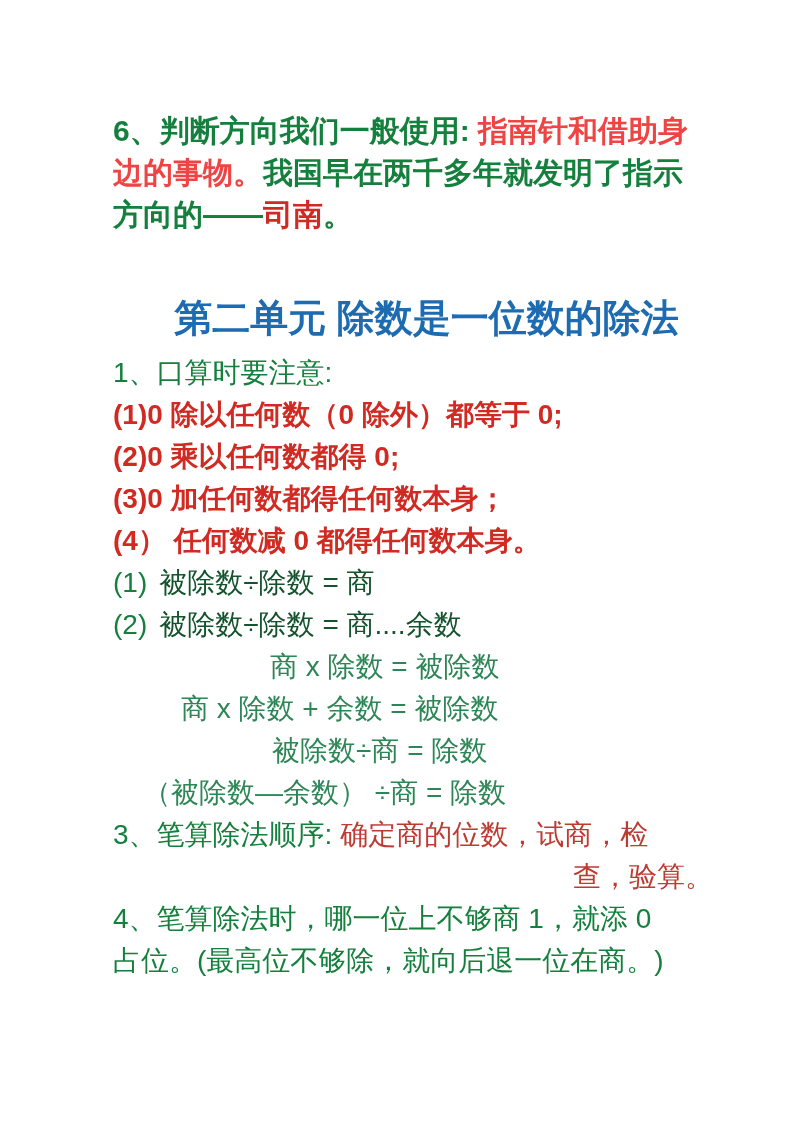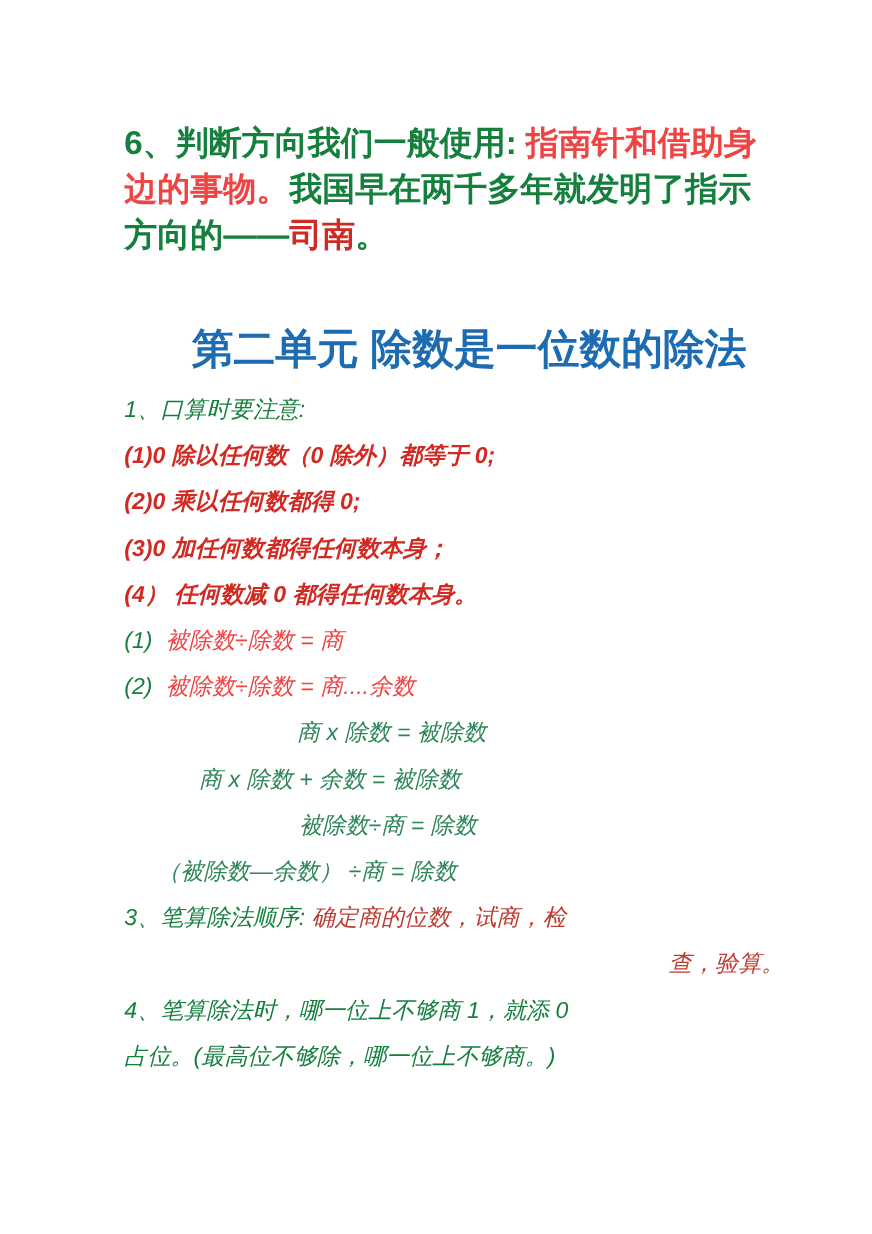--- a/index.html
+++ b/index.html
@@ -33,31 +33,30 @@
     line-height: 52px;
     font-weight: 700;
     color: #1d6bb1;
     white-space: nowrap;
   }
   .section {
     position: absolute;
     left: 113px;
     top: 352px;
     width: 600px;
-    font-size: 21px;
+    font-size: 28px;
     line-height: 42px;
     white-space: nowrap;
-    font-style: italic;
   }
   .line { height: 42px; }
   .black  { color: #15803d; }
   .intro-red { color: #ef4444; }
   .bold-red  { color: #d02a22; font-weight: 700; }
   .rule { color: #d02a22; font-weight: 700; }
-  .formula-red { color: #ef4444; }
+  .formula-red { color: #14532d; }
   .formula-red.gap { margin-left: 12px; }
   .green { color: #2e8657; }
   .note-red { color: #bc3b32; text-align: right; }
   .g1 { padding-left: 157px; }
   .g2 { padding-left: 68px; }
   .g3 { padding-left: 159px; }
   .g4 { padding-left: 30px; }
 </style>
 </head>
 <body>
@@ -90,14 +89,14 @@
   </div>
   <div class="line green g1">商 x 除数 = 被除数</div>
   <div class="line green g2">商 x 除数 + 余数 = 被除数</div>
   <div class="line green g3">被除数÷商 = 除数</div>
   <div class="line green g4">（被除数—余数） ÷商 = 除数</div>
   <div class="line">
     <span class="black">3、笔算除法顺序: </span><span class="note-red">确定商的位数，试商，检</span>
   </div>
   <div class="line note-red">查，验算。</div>
   <div class="line black">4、笔算除法时，哪一位上不够商 1，就添 0</div>
-  <div class="line black">占位。(最高位不够除，哪一位上不够商。)</div>
+  <div class="line black">占位。(最高位不够除，就向后退一位在商。)</div>
 </div>
 
 </body></html>

